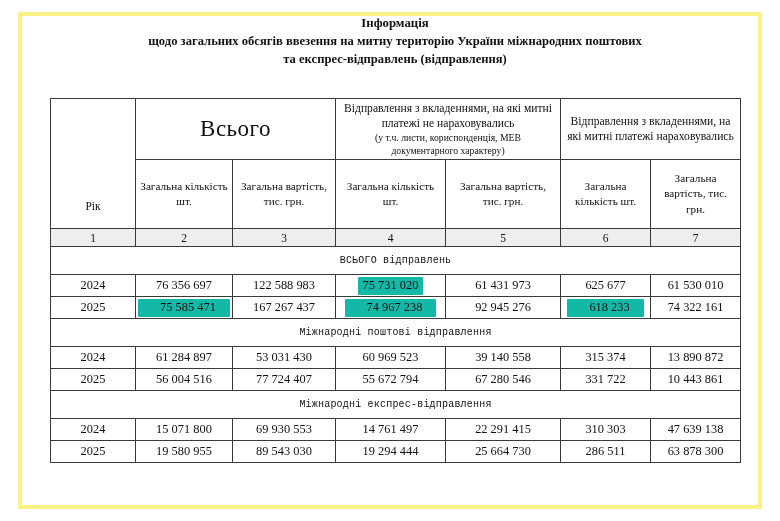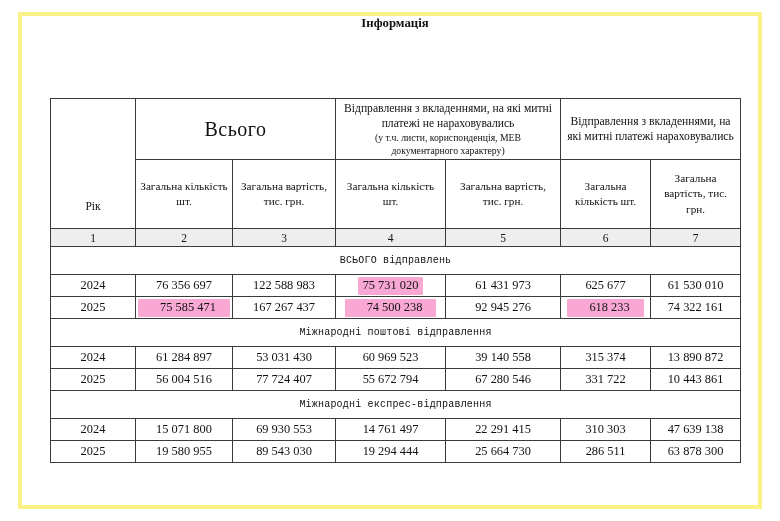--- a/index.html
+++ b/index.html
@@ -59,21 +59,21 @@
   }
   table.main td, table.main th {
     border: 1.3px solid #3a3a3a;
     padding: 0;
     text-align: center;
     vertical-align: middle;
     font-weight: normal;
   }
   .hdr-big {
     font-weight: bold;
-    font-size: 20px;
+    font-size: 23px;
     letter-spacing: 0.5px;
   }
   .hdr-group {
     font-weight: bold;
     font-size: 11.6px;
     line-height: 15px;
     padding: 2px 6px !important;
   }
   .hdr-group .sub-note {
     display: block;
@@ -110,37 +110,39 @@
     font-size: 12.4px;
     height: 21px;
     white-space: nowrap;
     font-family: Liberation Serif, serif;
   }
   .hl {
     position: relative;
   }
   .hl .hl-mark {
     display: inline-block;
-    background: #f9a8d4;
+    background: #14b8a6;
     padding: 1px 5px 2px 5px;
     border-radius: 1px;
   }
   .hl-wide .hl-mark {
     padding: 1px 14px 2px 22px;
   }
 </style>
 </head>
 <body>
 
 <div class="doc">
 
   <div class="page-frame"></div>
 
   <div class="title-block">
     <span class="t-line l1">Інформація</span>
+    <span class="t-line l2">щодо загальних обсягів ввезення на митну територію України міжнародних поштових</span>
+    <span class="t-line l2">та експрес-відправлень (відправлення)</span>
   </div>
 
   <table class="main">
     <colgroup>
       <col style="width:85px">
       <col style="width:97px">
       <col style="width:103px">
       <col style="width:110px">
       <col style="width:115px">
       <col style="width:90px">
@@ -183,21 +185,21 @@
         <td><span>122 588 983</span></td>
         <td class="hl"><span class="hl-mark">75 731 020</span></td>
         <td><span>61 431 973</span></td>
         <td><span>625 677</span></td>
         <td><span>61 530 010</span></td>
       </tr>
       <tr class="data-row">
         <td>2025</td>
         <td class="hl hl-wide"><span class="hl-mark">75 585 471</span></td>
         <td><span>167 267 437</span></td>
-        <td class="hl hl-wide"><span class="hl-mark">74 500 238</span></td>
+        <td class="hl hl-wide"><span class="hl-mark">74 967 238</span></td>
         <td><span>92 945 276</span></td>
         <td class="hl hl-wide"><span class="hl-mark">618 233</span></td>
         <td><span>74 322 161</span></td>
       </tr>
 
       <tr class="section-row">
         <td colspan="7">Міжнародні поштові відправлення</td>
       </tr>
       <tr class="data-row">
         <td>2024</td>

